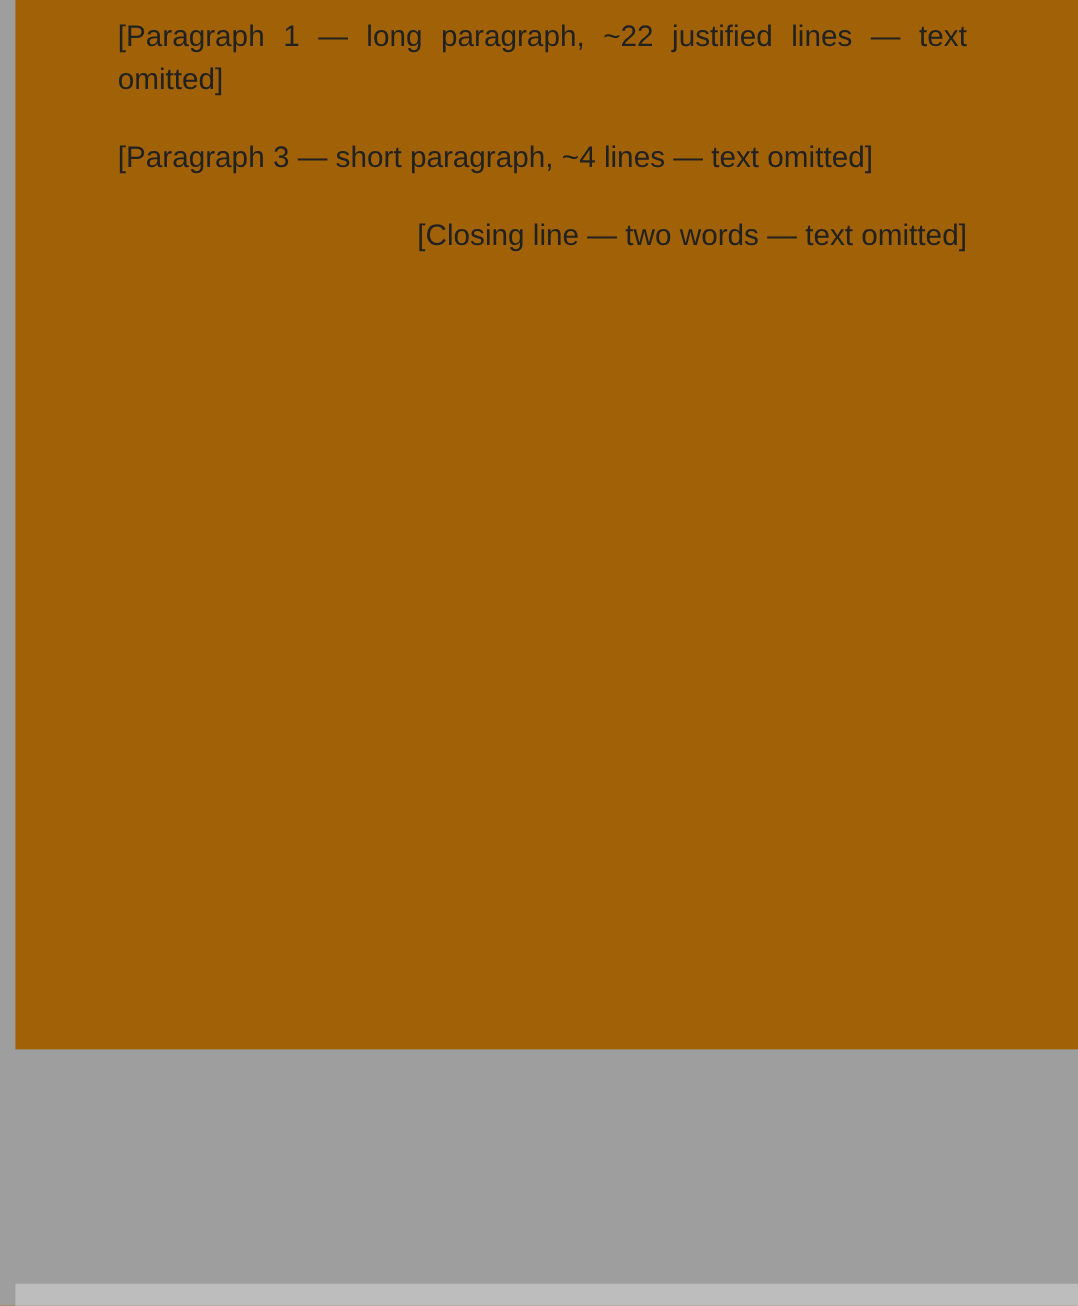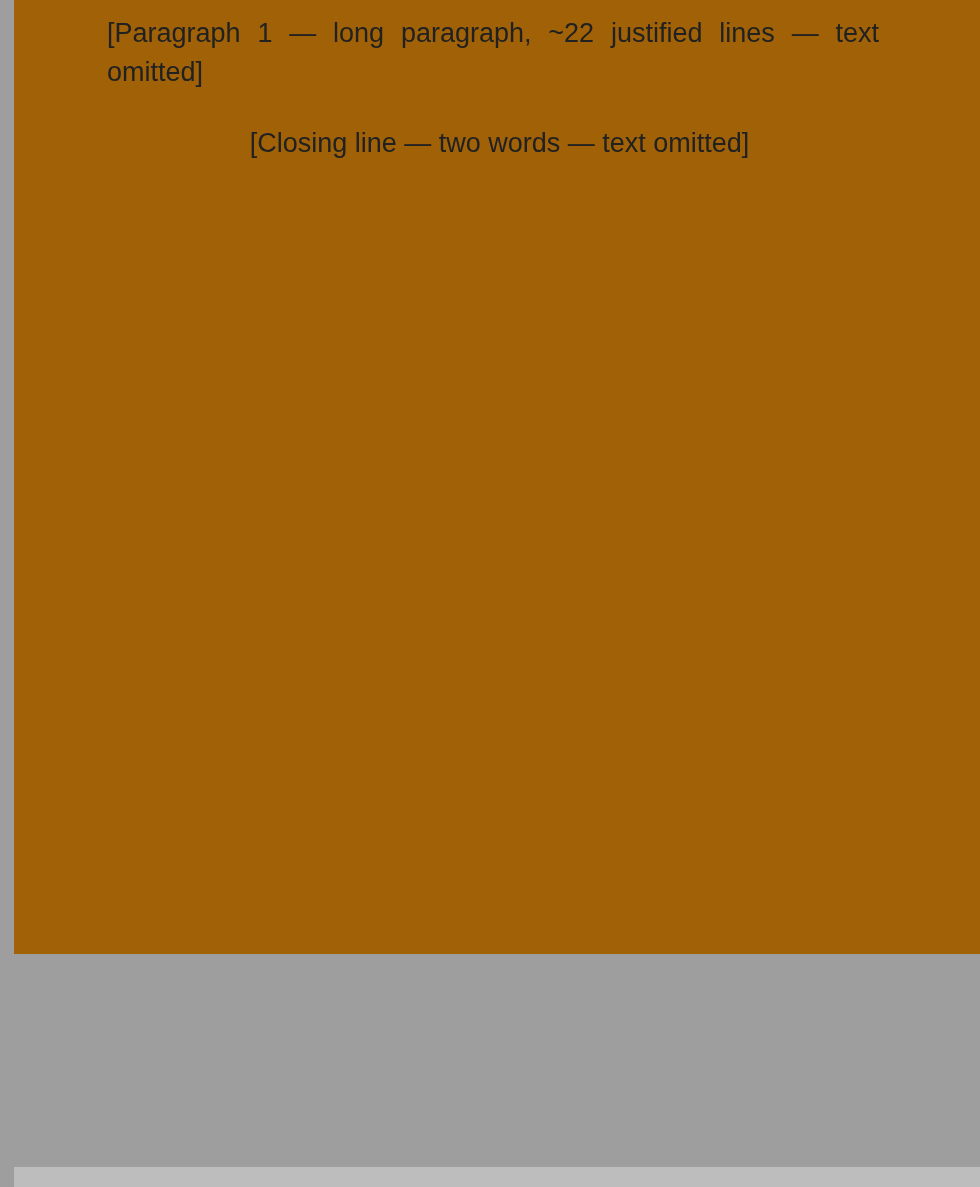--- a/index.html
+++ b/index.html
@@ -21,24 +21,25 @@
     background: #bdbdbd;
   }
   .text-column {
     position: absolute; left: 93px; top: 14px;
     width: 772px;
     color: #212121;
     font-size: 27px; line-height: 1.45;
     text-align: justify;
   }
   .text-column p { margin: 0 0 32px 0; }
-  .text-column p.short { text-align: center; margin-left: 13px; }
+  .text-column p.short { text-align: right; margin-left: 13px; }
 </style>
 </head>
 <body>
 
 <div class="page">
   <div class="text-column">
     <p>[Paragraph 1 — long paragraph, ~22 justified lines — text omitted]</p>
+    <p>[Paragraph 3 — short paragraph, ~4 lines — text omitted]</p>
     <p class="short">[Closing line — two words — text omitted]</p>
   </div>
 </div>
 <div class="bottom-bar"></div>
 
 </body></html>

